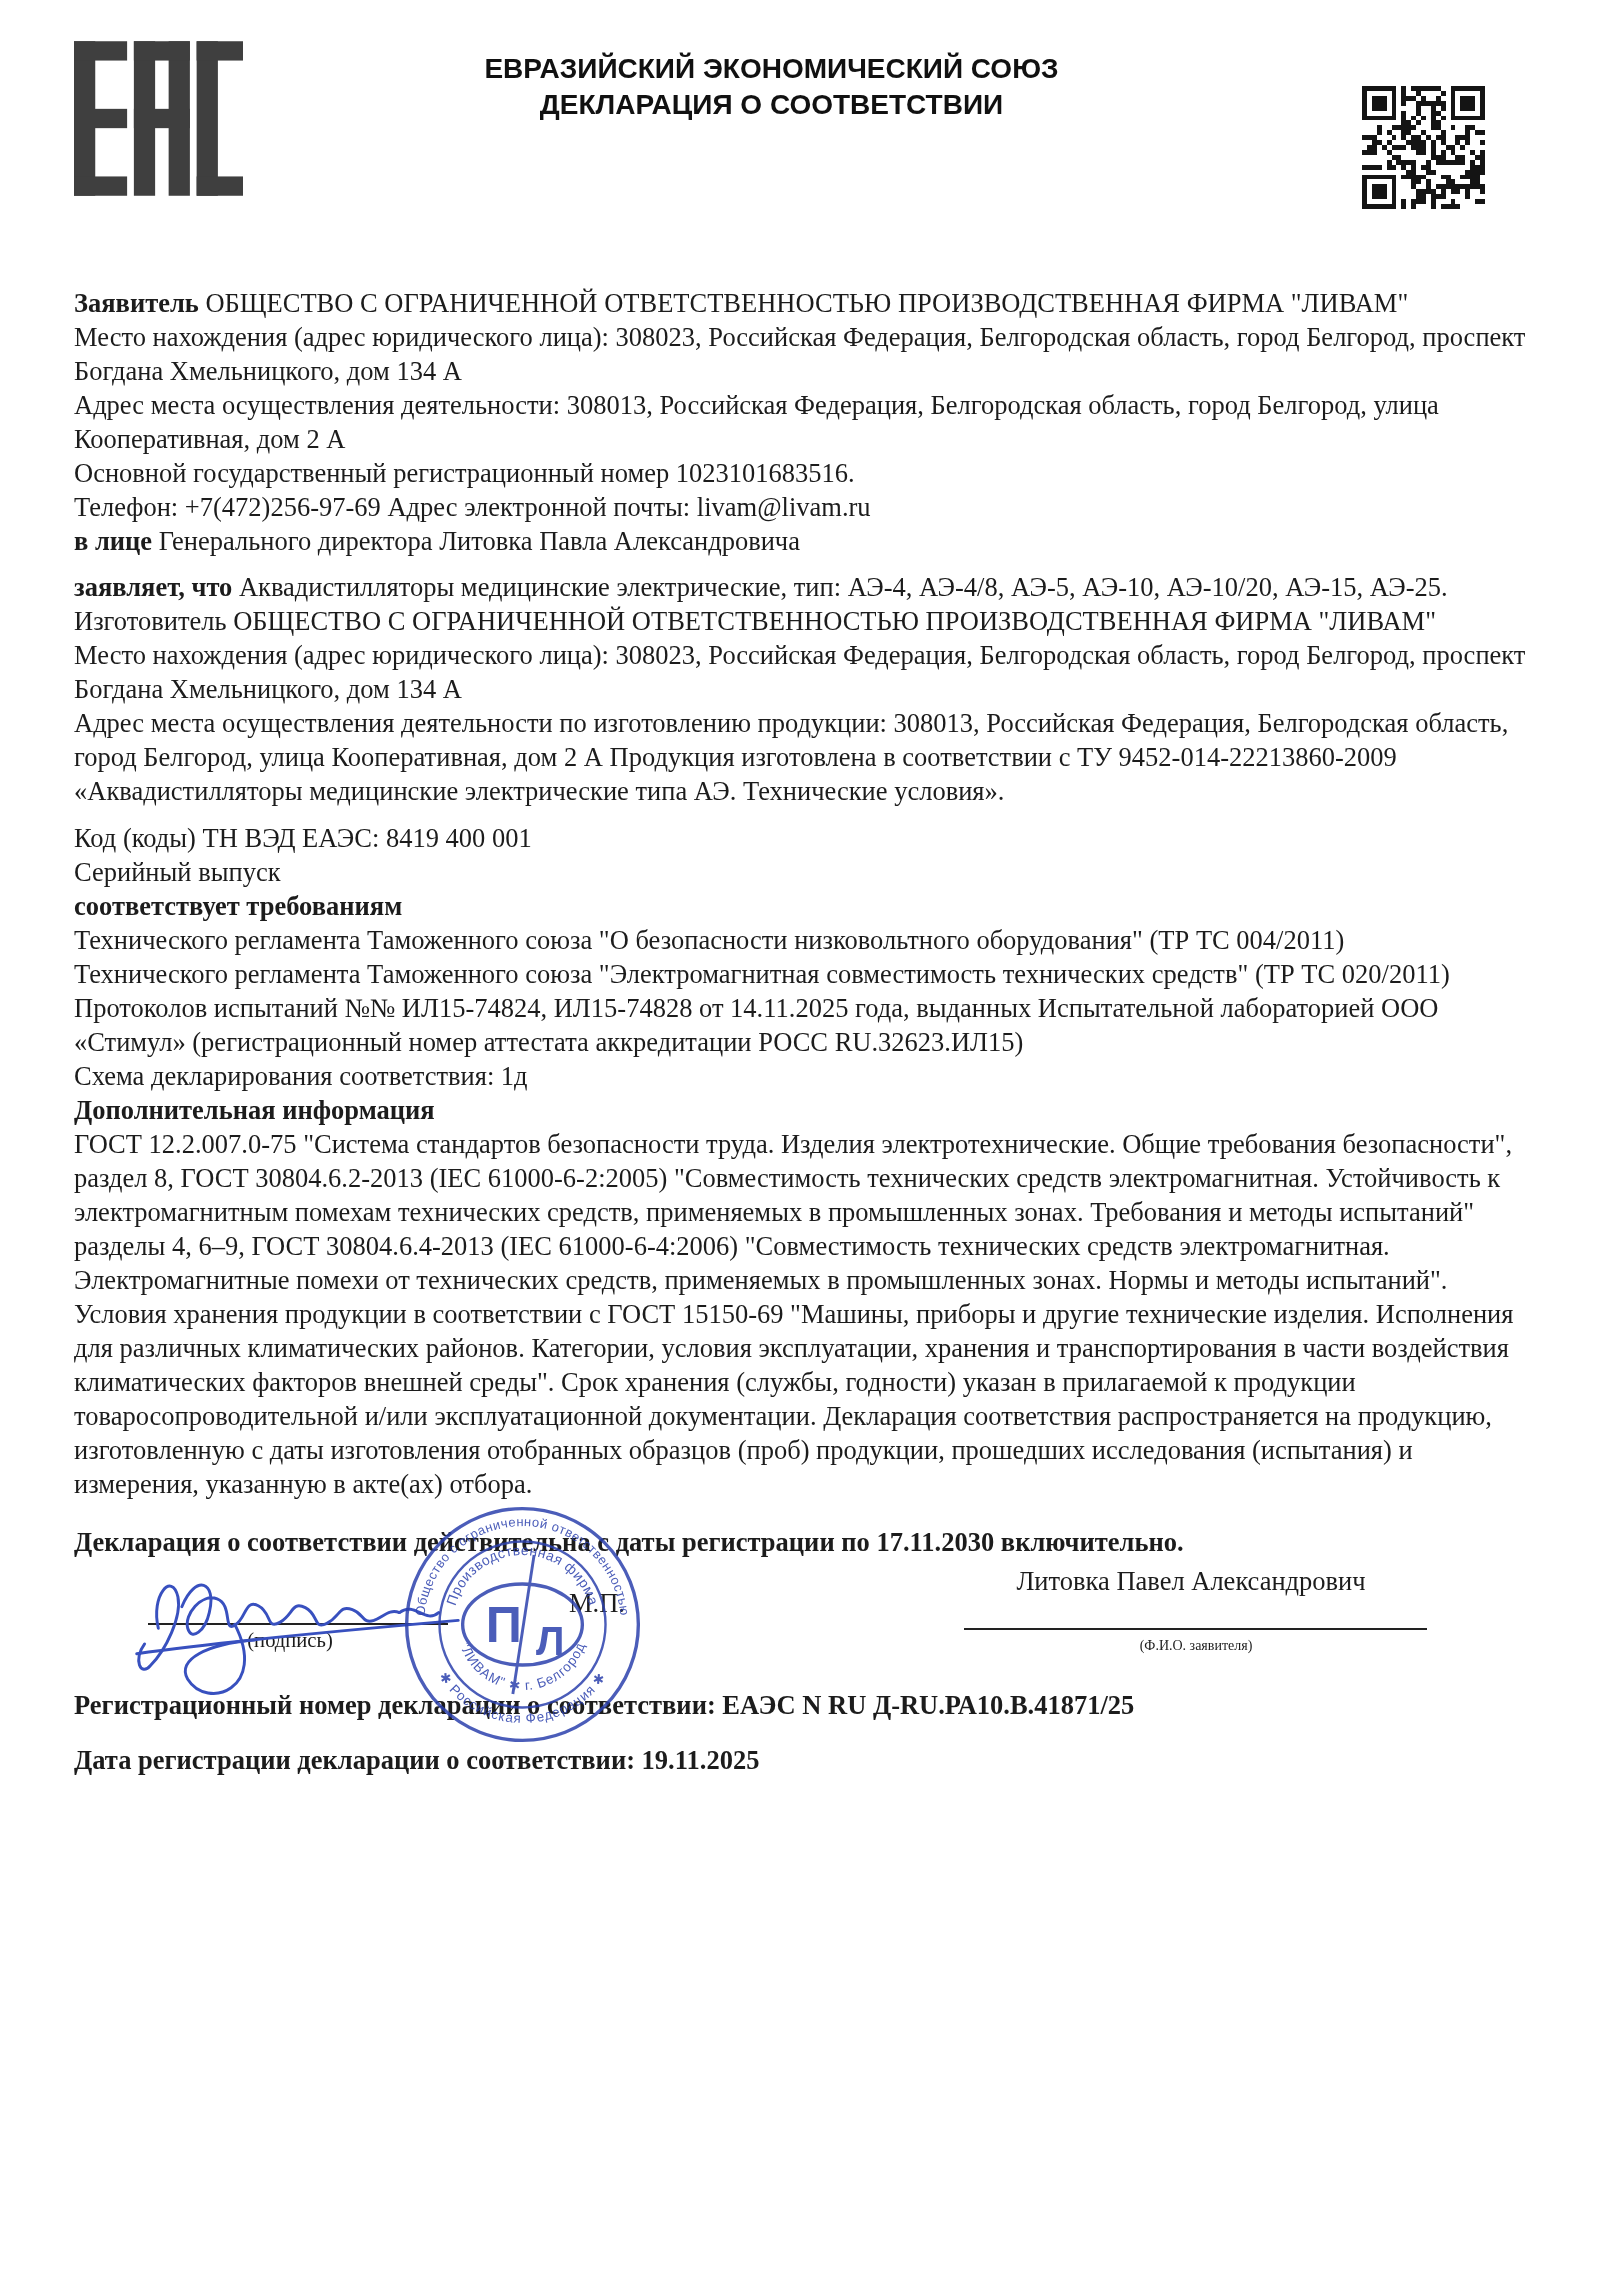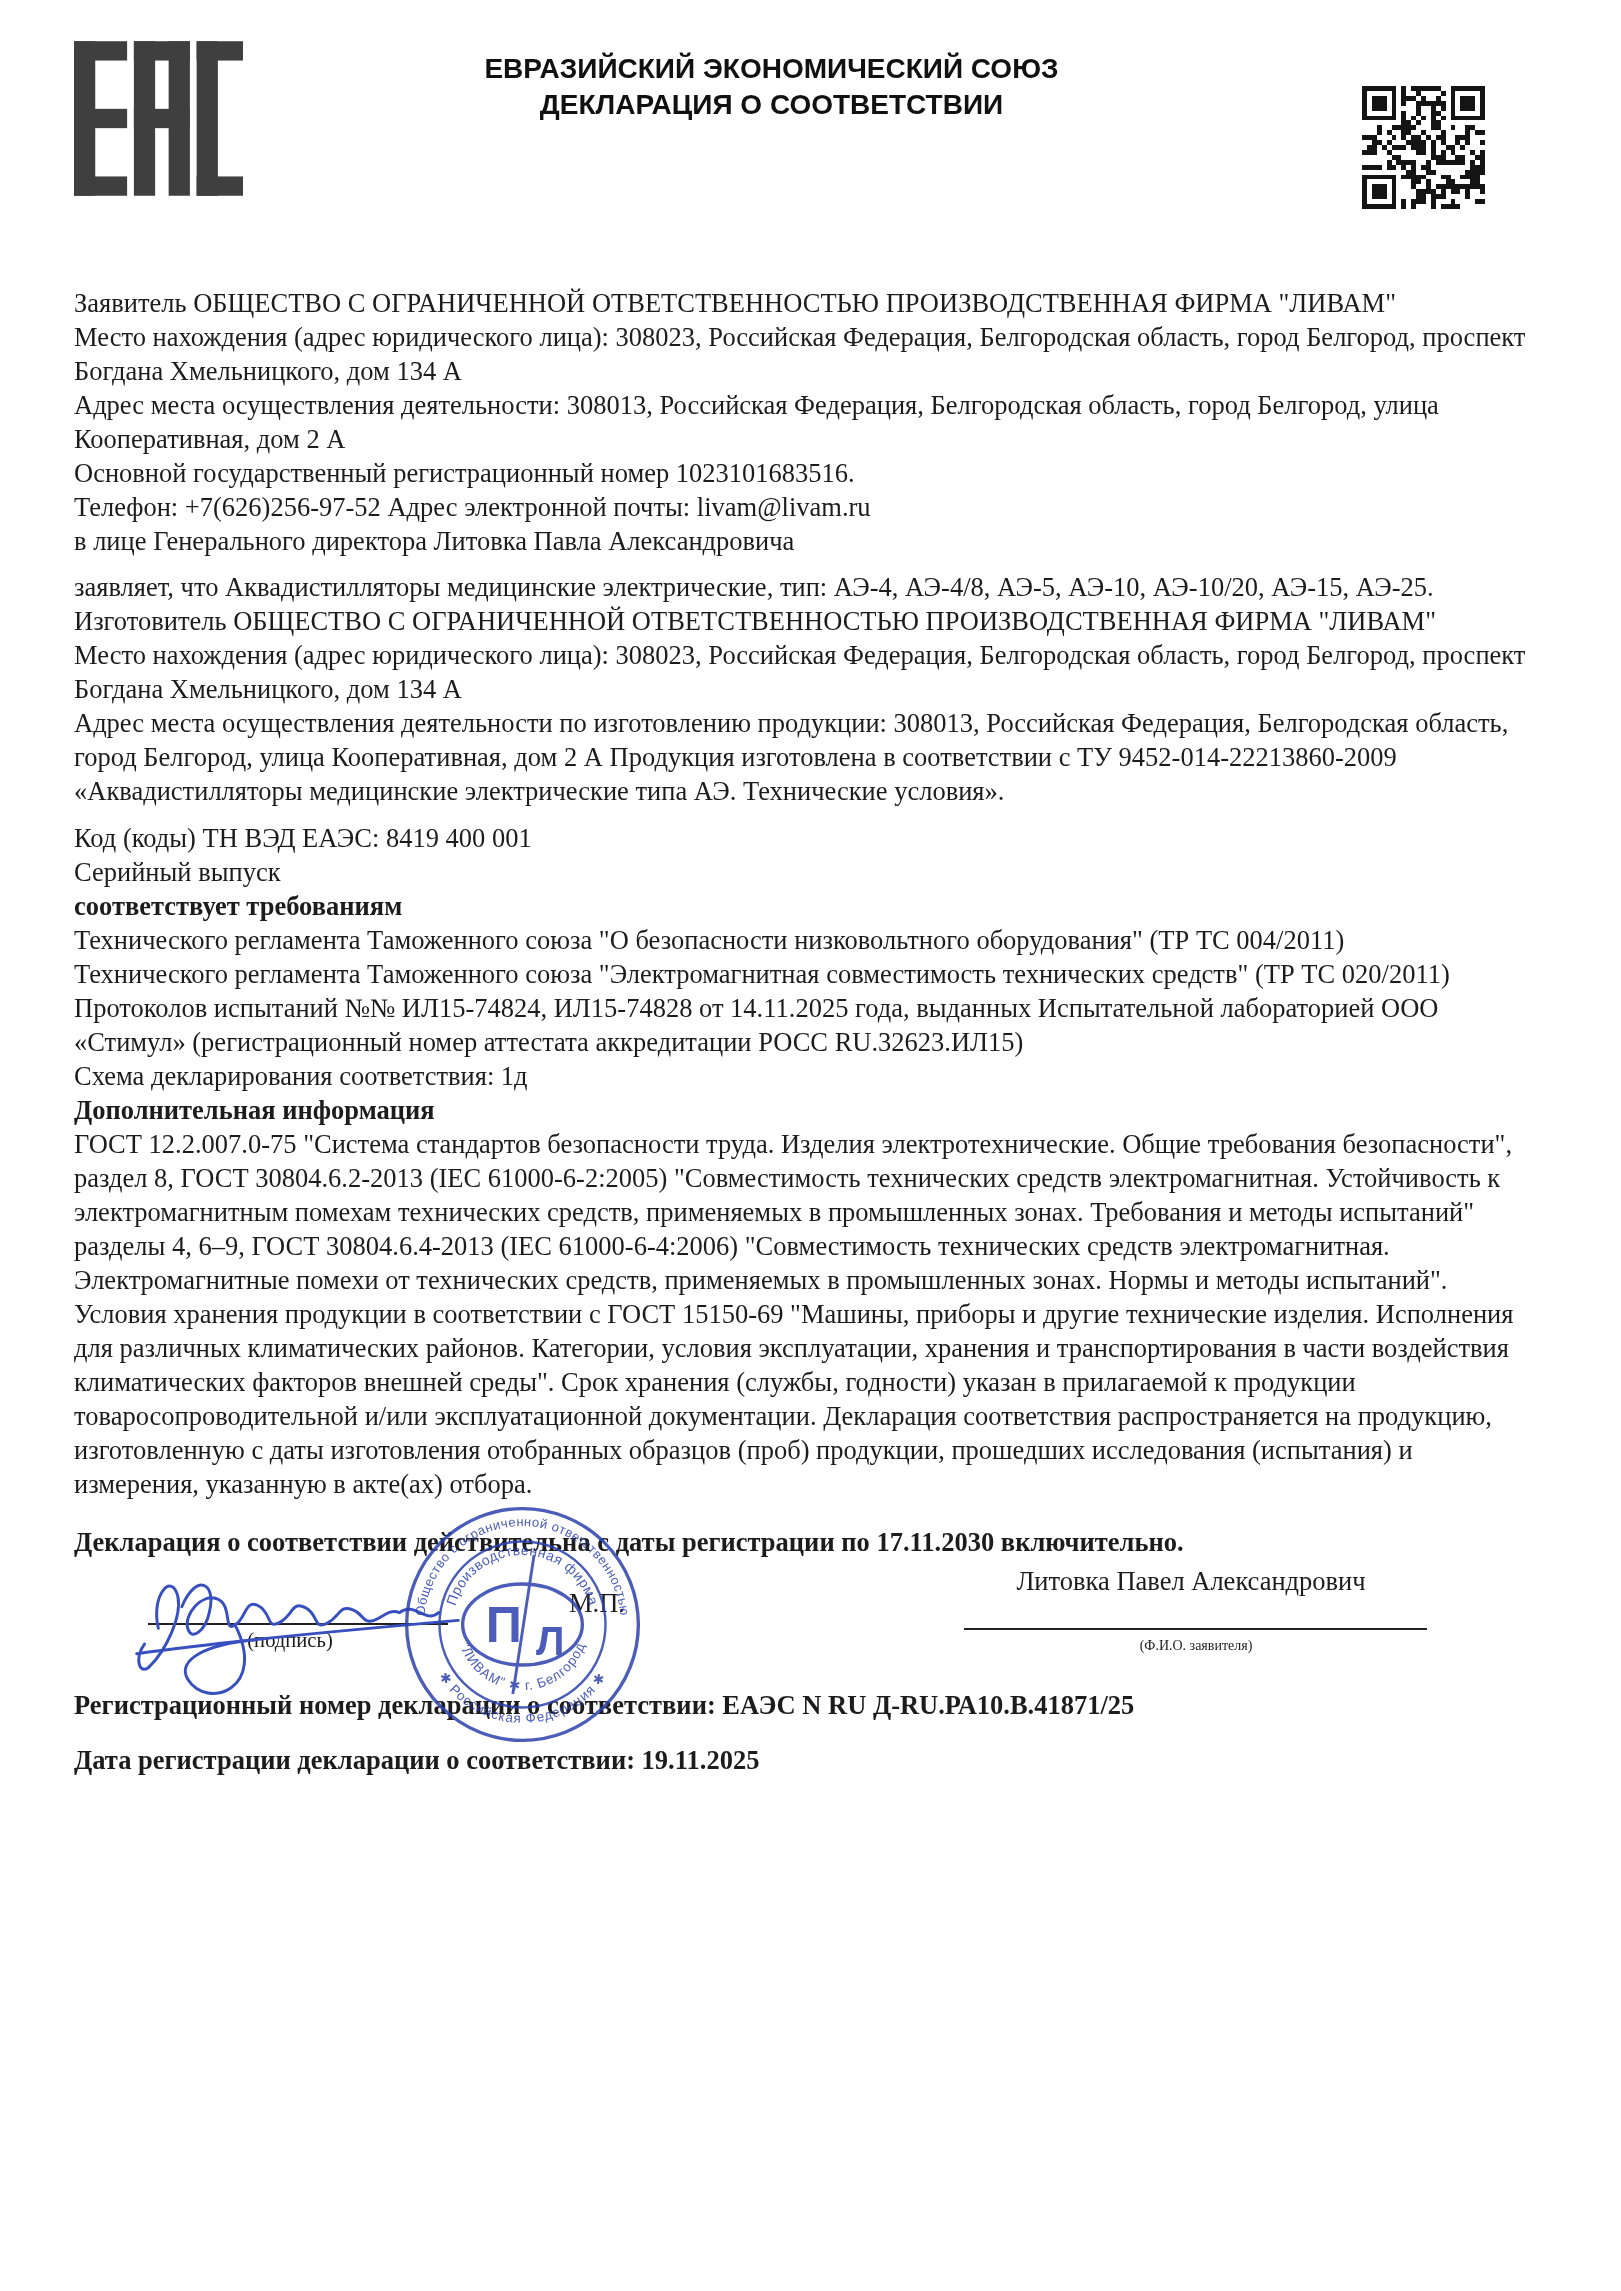--- a/index.html
+++ b/index.html
@@ -15,21 +15,21 @@
     text-align:center; font-family:"Liberation Sans", sans-serif;
     font-weight:bold; font-size:28px; line-height:36px; color:#111;
   }
   .qr{position:absolute; left:1362px; top:86px; width:123px; height:123px;}
   
   .content{
     position:absolute; left:74px; top:286px; width:1462px;
     font-size:26.5px; line-height:34px; text-align:left;
   }
   .content p{margin:0; padding:0;}
-  .lead{font-weight:normal;}
+  .lead{font-weight:bold;}
   .hd{font-weight:bold;}
   .gap-sm{margin-top:11.8px !important;}
   .gap-md{margin-top:13.7px !important;}
   .validity{font-weight:bold; margin-top:23.5px !important;}
   
   .sig-row{position:relative; height:108px; margin-top:0;}
   .autograph{position:absolute; left:51px; top:-29px; width:392px; height:172px; z-index:2;}
   .sig-rule{position:absolute; left:74px; top:64px; width:300px; border-top:2.5px solid #222; height:0; z-index:1;}
   .sig-caption{position:absolute; left:108px; top:69px; width:216px; text-align:center; font-size:20.6px; line-height:25.5px;}
   .mp{position:absolute; left:495px; top:27.4px; font-size:26.5px; z-index:1;}
@@ -383,21 +383,21 @@
     </svg>
 
   <div class="content">
     <p class="sec">
       <b class="lead">Заявитель</b>
       <span>ОБЩЕСТВО С ОГРАНИЧЕННОЙ ОТВЕТСТВЕННОСТЬЮ ПРОИЗВОДСТВЕННАЯ ФИРМА "ЛИВАМ"</span>
     </p>
     <p class="sec">Место нахождения (адрес юридического лица): 308023, Российская Федерация, Белгородская область, город Белгород, проспект Богдана Хмельницкого, дом 134 А</p>
     <p class="sec">Адрес места осуществления деятельности: 308013, Российская Федерация, Белгородская область, город Белгород, улица Кооперативная, дом 2 А</p>
     <p class="sec">Основной государственный регистрационный номер 1023101683516.</p>
-    <p class="sec">Телефон: +7(626)256-97-52 Адрес электронной почты: livam@livam.ru</p>
+    <p class="sec">Телефон: +7(472)256-97-69 Адрес электронной почты: livam@livam.ru</p>
     <p class="sec">
       <b class="lead">в лице</b>
       <span>Генерального директора Литовка Павла Александровича</span>
     </p>
     <p class="sec gap-sm">
       <b class="lead">заявляет, что</b>
       <span>Аквадистилляторы медицинские электрические, тип: АЭ-4, АЭ-4/8, АЭ-5, АЭ-10, АЭ-10/20, АЭ-15, АЭ-25.</span>
     </p>
     <p class="sec">Изготовитель ОБЩЕСТВО С ОГРАНИЧЕННОЙ ОТВЕТСТВЕННОСТЬЮ ПРОИЗВОДСТВЕННАЯ ФИРМА "ЛИВАМ"</p>
     <p class="sec">Место нахождения (адрес юридического лица): 308023, Российская Федерация, Белгородская область, город Белгород, проспект Богдана Хмельницкого, дом 134 А</p>

